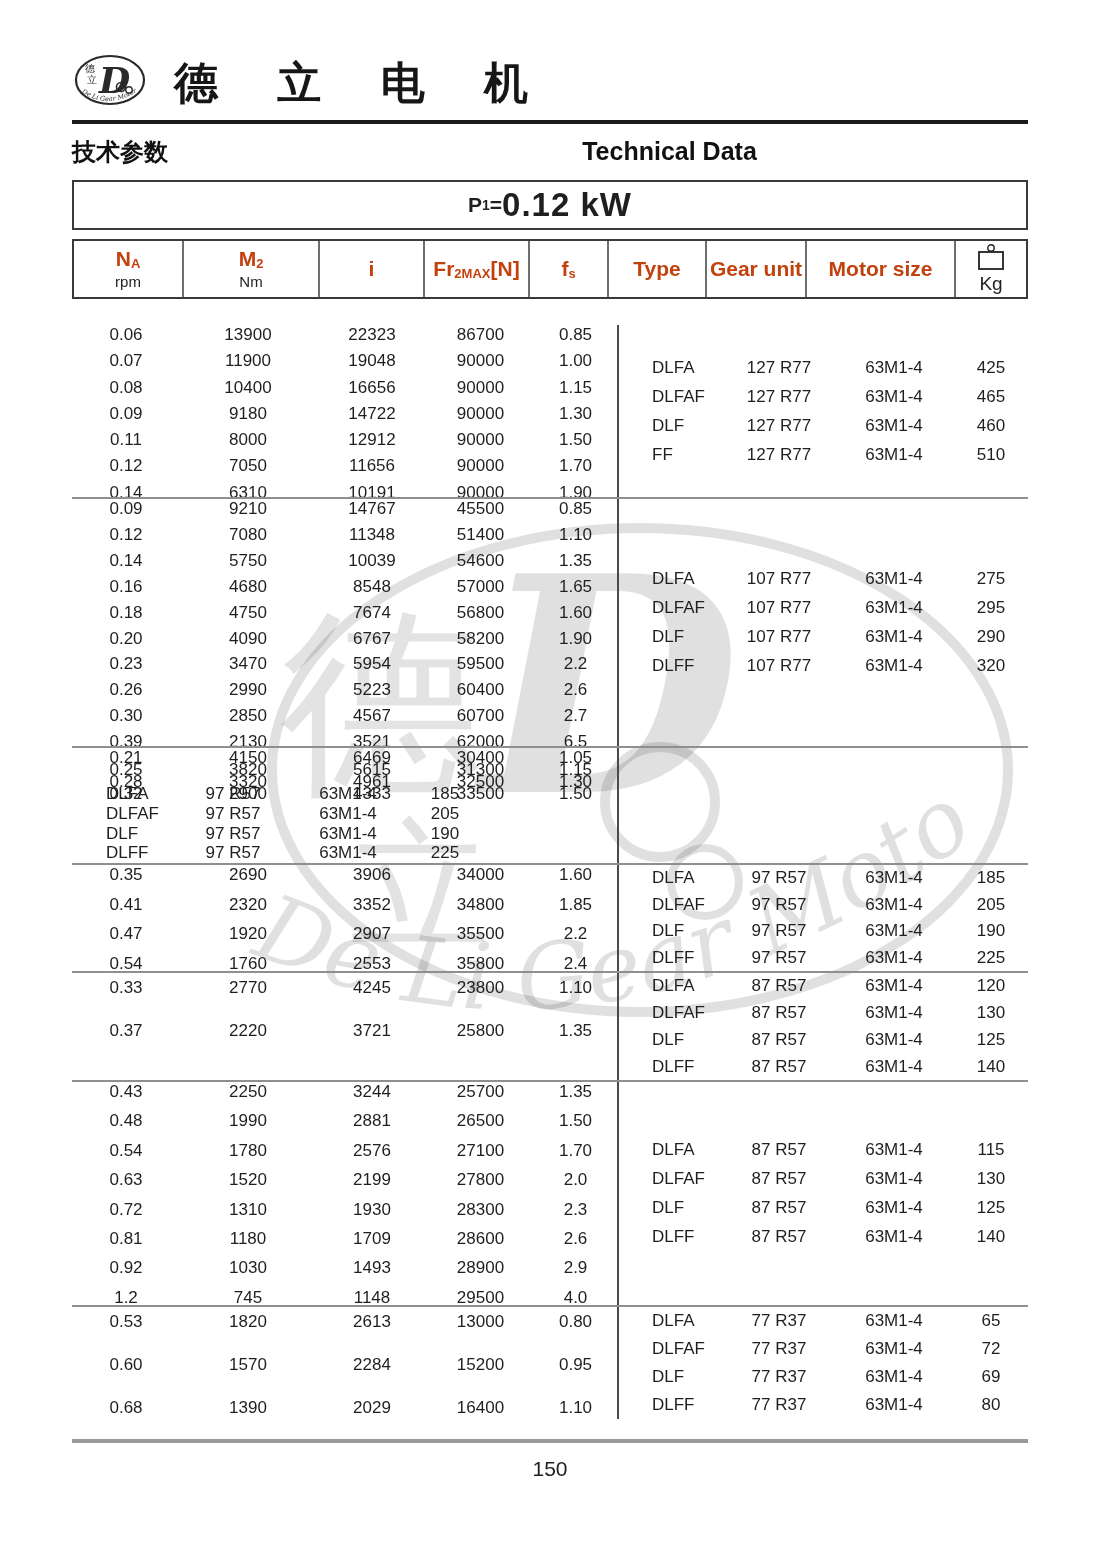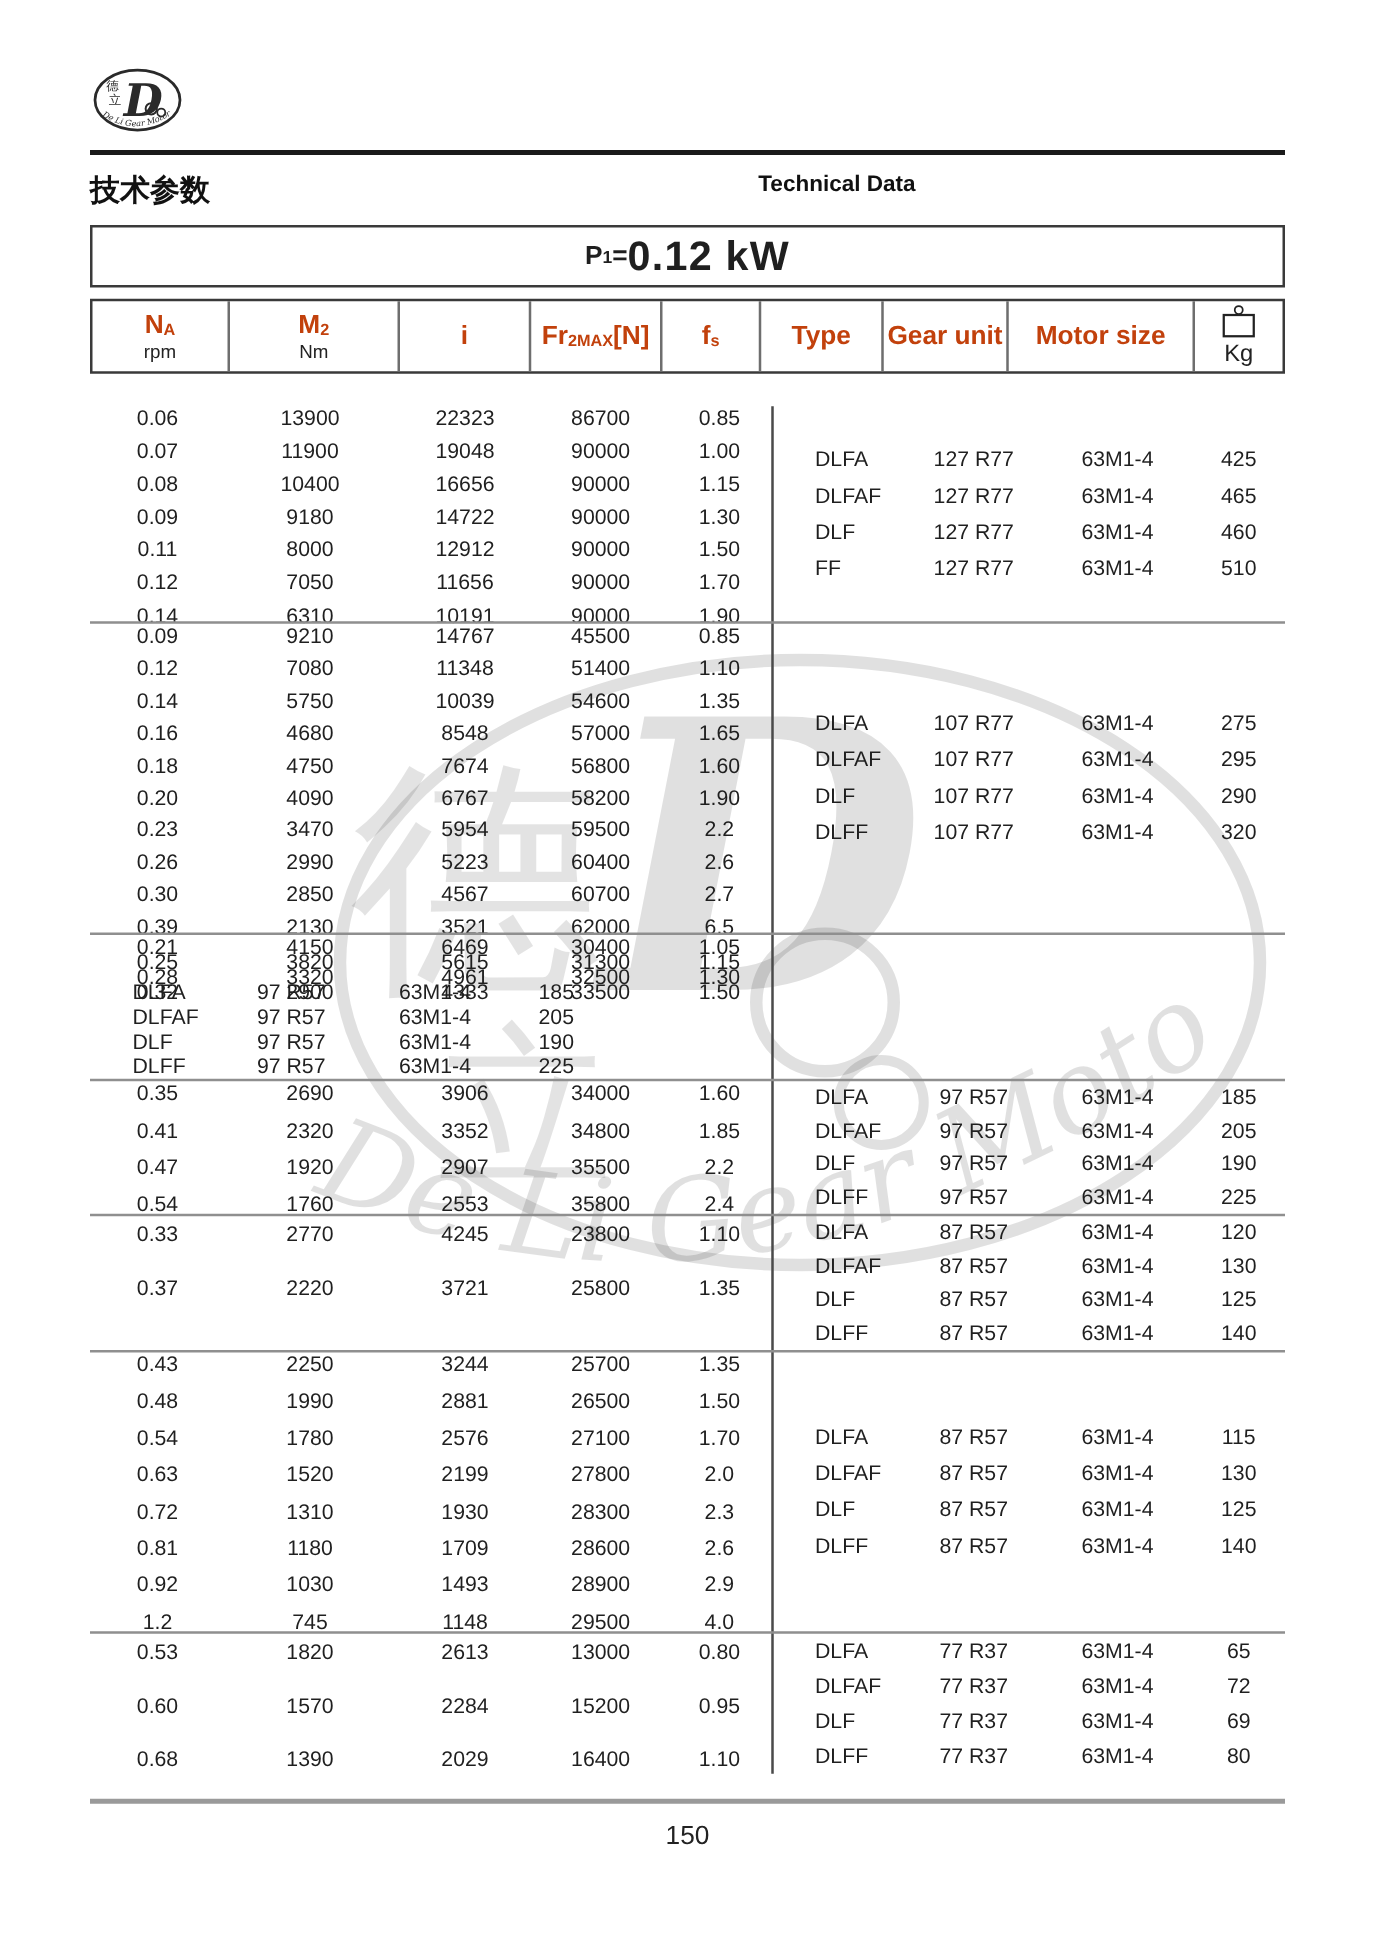--- a/index.html
+++ b/index.html
@@ -13,21 +13,21 @@
 
   
   .brand-row{padding-top:52px;height:62px;display:flex;align-items:center;}
   .brand-name{margin-left:26px;font-family:"DejaVu Serif","Liberation Serif",serif;
       font-weight:bold;font-size:44px;letter-spacing:22px;color:#161616;white-space:nowrap;}
   .brand-rule{height:4px;background:#1a1a1a;margin-top:6px;}
 
   .section-row{margin-top:12px;height:32px;position:relative;}
   .section-cn{position:absolute;left:0;top:0;font-size:24px;font-weight:bold;color:#111;}
   .section-en{position:absolute;left:62.5%;transform:translateX(-50%);top:1px;
-      font-size:18px;font-weight:bold;color:#111;white-space:nowrap;}
+      font-size:25px;font-weight:bold;color:#111;white-space:nowrap;}
 
   .power-box{margin-top:12px;height:46px;border:2px solid #3a3a3a;
       display:flex;align-items:center;justify-content:center;}
   .power-sym{font-size:21px;font-weight:bold;}
   .power-sub{font-size:14px;font-weight:bold;vertical-align:-3px;}
   .power-eq{font-size:21px;font-weight:bold;}
   .power-val{font-size:33px;font-weight:bold;letter-spacing:1px;}
 
   
   .thead{margin-top:9px;height:56px;border:2px solid #3a3a3a;display:grid;
@@ -88,20 +88,21 @@
         <text x="27" y="40" font-size="36" font-weight="bold" font-style="italic" font-family="'DejaVu Serif',serif" fill="#2a2a2a">D</text>
         <text x="13" y="19" font-size="10" fill="#2a2a2a">德</text>
         <text x="15" y="30" font-size="10" fill="#2a2a2a">立</text>
         <circle cx="49" cy="34" r="4.5" fill="none" stroke="#2a2a2a" stroke-width="1.6"></circle>
         <circle cx="57" cy="37" r="3.2" fill="none" stroke="#2a2a2a" stroke-width="1.4"></circle>
         <path id="logoArc" d="M 7 38 Q 38 59 69 36" fill="none"></path>
         <text font-size="6.6" font-style="italic" font-family="'DejaVu Serif',serif" fill="#2a2a2a">
           <textPath href="#logoArc" startOffset="3">De Li Gear Motor</textPath>
         </text>
       </svg>
+      <div class="brand-name">德 立 电 机</div>
     </div>
     <div class="brand-rule"></div>
 
     <div class="section-row">
       <span class="section-cn">技术参数</span>
       <span class="section-en">Technical Data</span>
     </div>
 
     <div class="power-box">
       <span class="power-sym">P</span>

